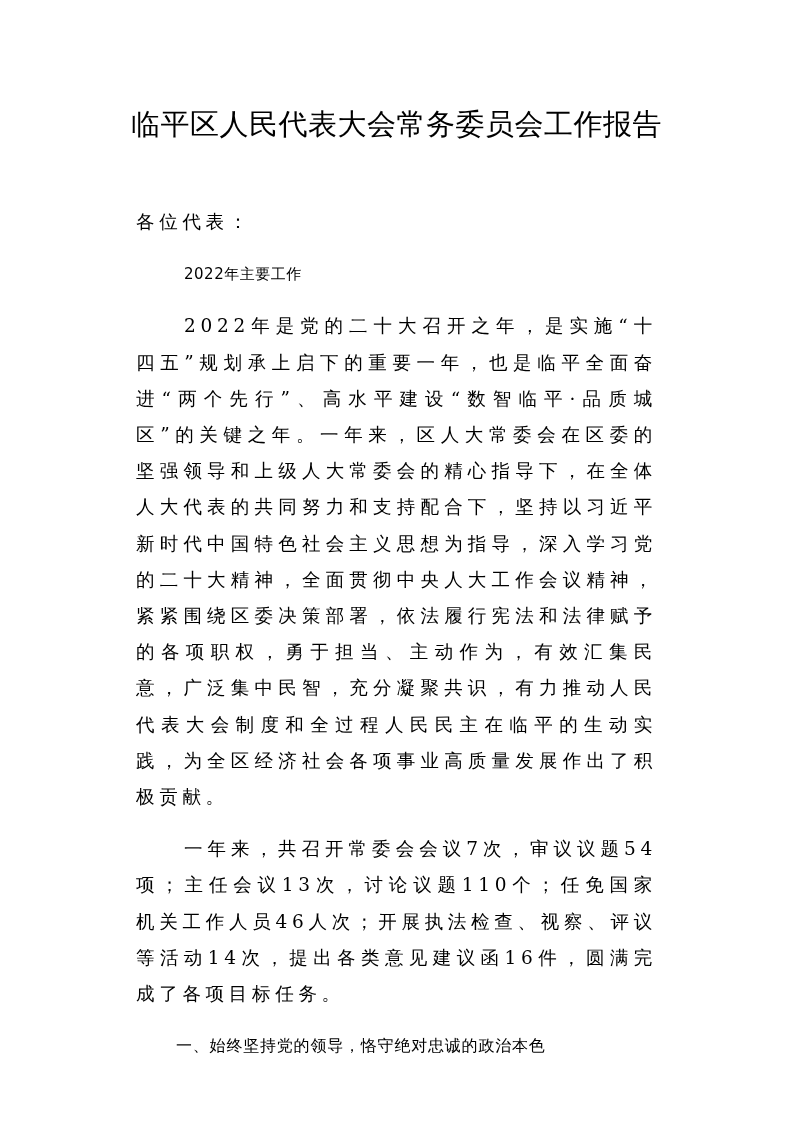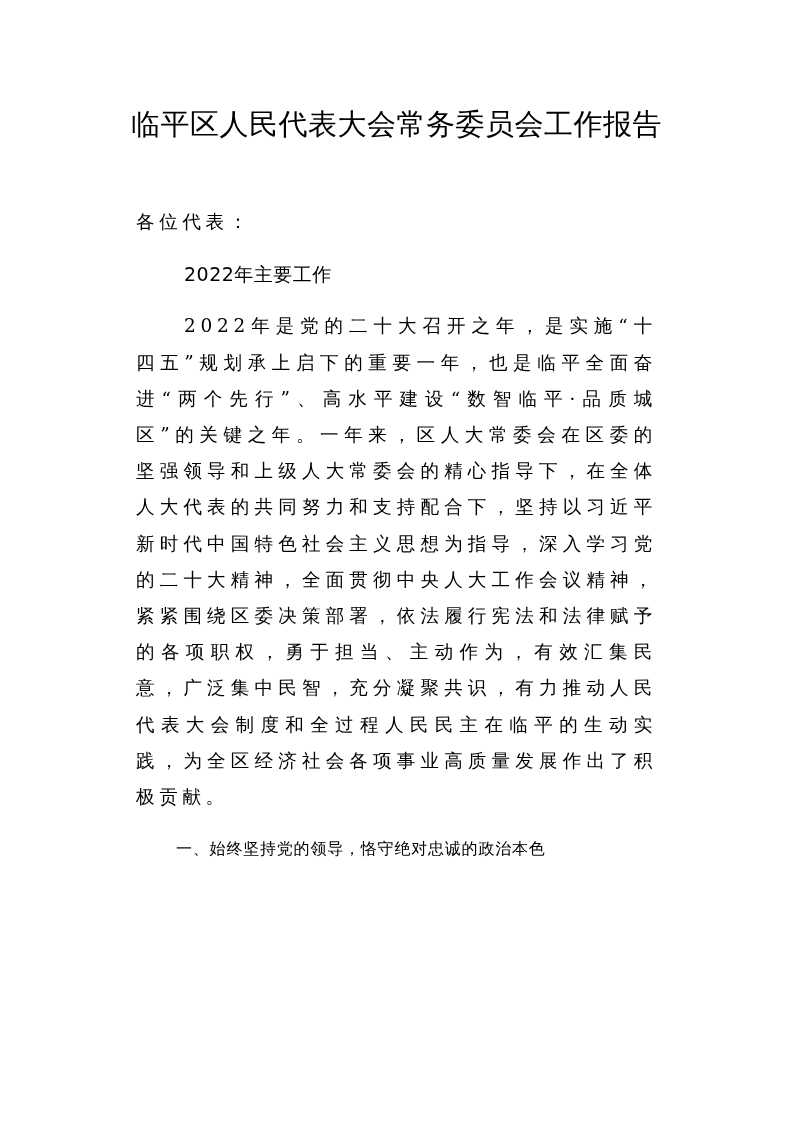--- a/index.html
+++ b/index.html
@@ -51,35 +51,36 @@
       margin: 16px;
       padding: 0;
     }
     .indent {
       text-indent: 48px;
     }
     .heading {
       font-family: "DejaVu Sans", "Liberation Sans", sans-serif;
       font-weight: normal;
       letter-spacing: 0.5px;
-      font-size: 19px;
+      font-size: 15px;
     }
     .heading-1 {
       font-family: "DejaVu Sans", "Liberation Sans", sans-serif;
       font-weight: normal;
       letter-spacing: 0.8px;
       font-size: 16px;
       text-indent: 40px;
     }
   </style>
 </head>
 <body>
 
 <div class="page">
   <h1 class="title">临平区人民代表大会常务委员会工作报告</h1>
 
   <div class="body-text">
     <p>各位代表：</p>
     <p class="indent heading">2022年主要工作</p>
     <p class="indent">2022年是党的二十大召开之年，是实施“十四五”规划承上启下的重要一年，也是临平全面奋进“两个先行”、高水平建设“数智临平·品质城区”的关键之年。一年来，区人大常委会在区委的坚强领导和上级人大常委会的精心指导下，在全体人大代表的共同努力和支持配合下，坚持以习近平新时代中国特色社会主义思想为指导，深入学习党的二十大精神，全面贯彻中央人大工作会议精神，紧紧围绕区委决策部署，依法履行宪法和法律赋予的各项职权，勇于担当、主动作为，有效汇集民意，广泛集中民智，充分凝聚共识，有力推动人民代表大会制度和全过程人民民主在临平的生动实践，为全区经济社会各项事业高质量发展作出了积极贡献。</p>
+    <p class="indent">一年来，共召开常委会会议7次，审议议题54项；主任会议13次，讨论议题110个；任免国家机关工作人员46人次；开展执法检查、视察、评议等活动14次，提出各类意见建议函16件，圆满完成了各项目标任务。</p>
     <p class="heading-1">一、始终坚持党的领导，恪守绝对忠诚的政治本色</p>
   </div>
 </div>
 
 </body></html>

